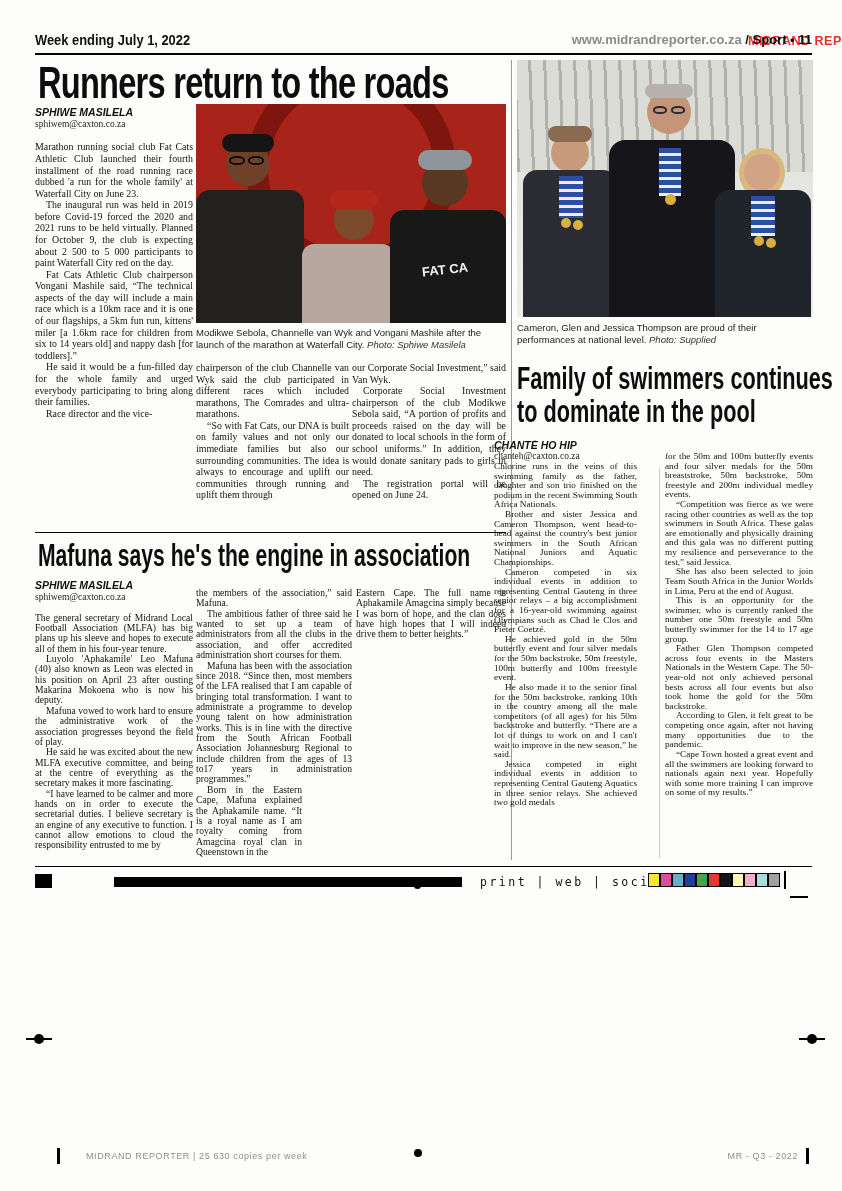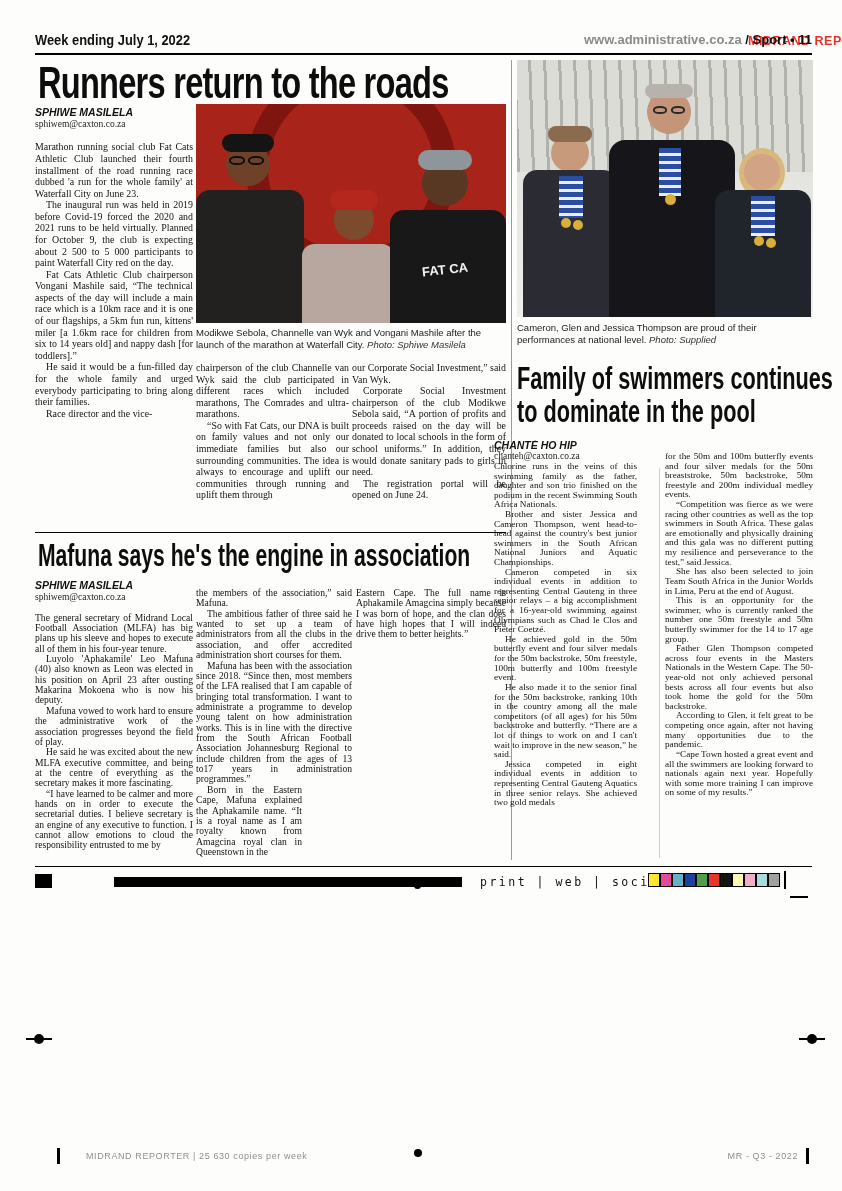--- a/index.html
+++ b/index.html
@@ -66,21 +66,21 @@
   .foot-txt { font-family:"Liberation Sans",sans-serif; font-size:9px; letter-spacing:.6px; color:#8f8f8f; }
 </style>
 </head>
 <body>
 
 <div class="page">
 
   <div class="abs hdr-date" style="left:35px; top:32px;">Week ending July 1, 2022</div>
   <div class="abs hdr-mast" style="left:0; top:34px; width:842px; text-align:right;margin-left:46px;">MIDRAND REPORTER</div>
   <div class="abs hdr-right" style="right:30px; top:32px;">
-    <span class="url">www.administrative.co.za</span>
+    <span class="url">www.midrandreporter.co.za</span>
     <span>/ Sport • 11</span>
   </div>
   <div class="abs rule" style="left:35px; top:53px; width:777px; height:2px;"></div>
 
   <div class="abs headline" style="left:38px; top:58px; font-size:44px;">
     <span class="squeeze" style="transform:scaleX(.74); letter-spacing:-1px;">Runners return to the roads</span>
   </div>
 
   <div class="abs body-col runners-body" style="left:35px; top:106px; width:158px; height:422px;">
     <div class="by-name">SPHIWE MASILELA</div>
@@ -204,21 +204,21 @@
       </div>
   </div>
 
   <div class="abs body-col mafuna-body" style="left:196px; top:588px; width:156px; height:272px;">
     <div class="flow">
         <p>the members of the association,” said Mafuna.</p>
         <p>The ambitious father of three said he wanted to set up a team of administrators from all the clubs in the association, and offer accredited administration short courses for them.</p>
         <p>Mafuna has been with the association since 2018. “Since then, most members of the LFA realised that I am capable of bringing total transformation. I want to administrate a programme to develop young talent on how administration works. This is in line with the directive from the South African Football Association Johannesburg Regional to include children from the ages of 13 to17 years in administration programmes.”</p>
       </div>
     <div style="width:106px;">
-        <p>Born in the Eastern Cape, Mafuna explained the Aphakamile name. “It is a royal name as I am royalty known from Amagcina royal clan in Queenstown in the</p>
+        <p>Born in the Eastern Cape, Mafuna explained the Aphakamile name. “It is a royal name as I am royalty coming from Amagcina royal clan in Queenstown in the</p>
       </div>
   </div>
 
   <div class="abs body-col mafuna-body" style="left:356px; top:588px; width:150px; height:80px;">
     <div class="flow">
         <p>Eastern Cape. The full name is Aphakamile Amagcina simply because I was born of hope, and the clan does have high hopes that I will indeed drive them to better heights.”</p>
       </div>
   </div>
 
 

